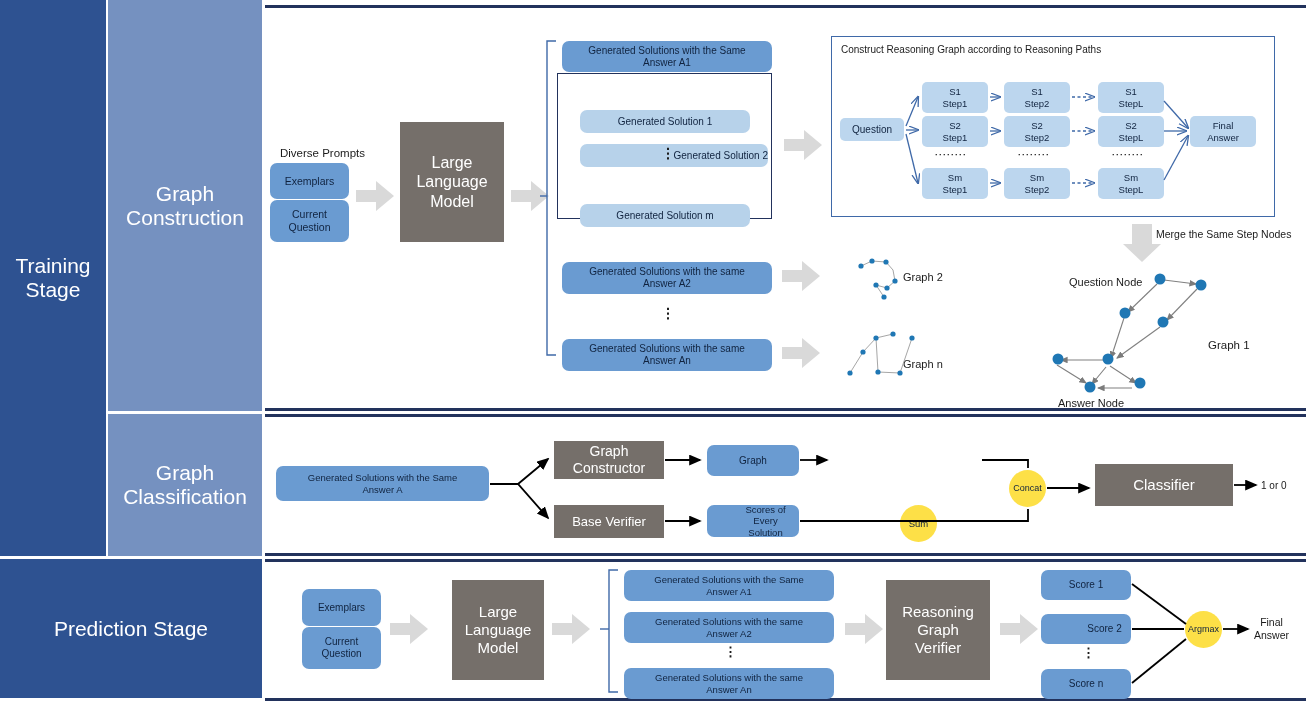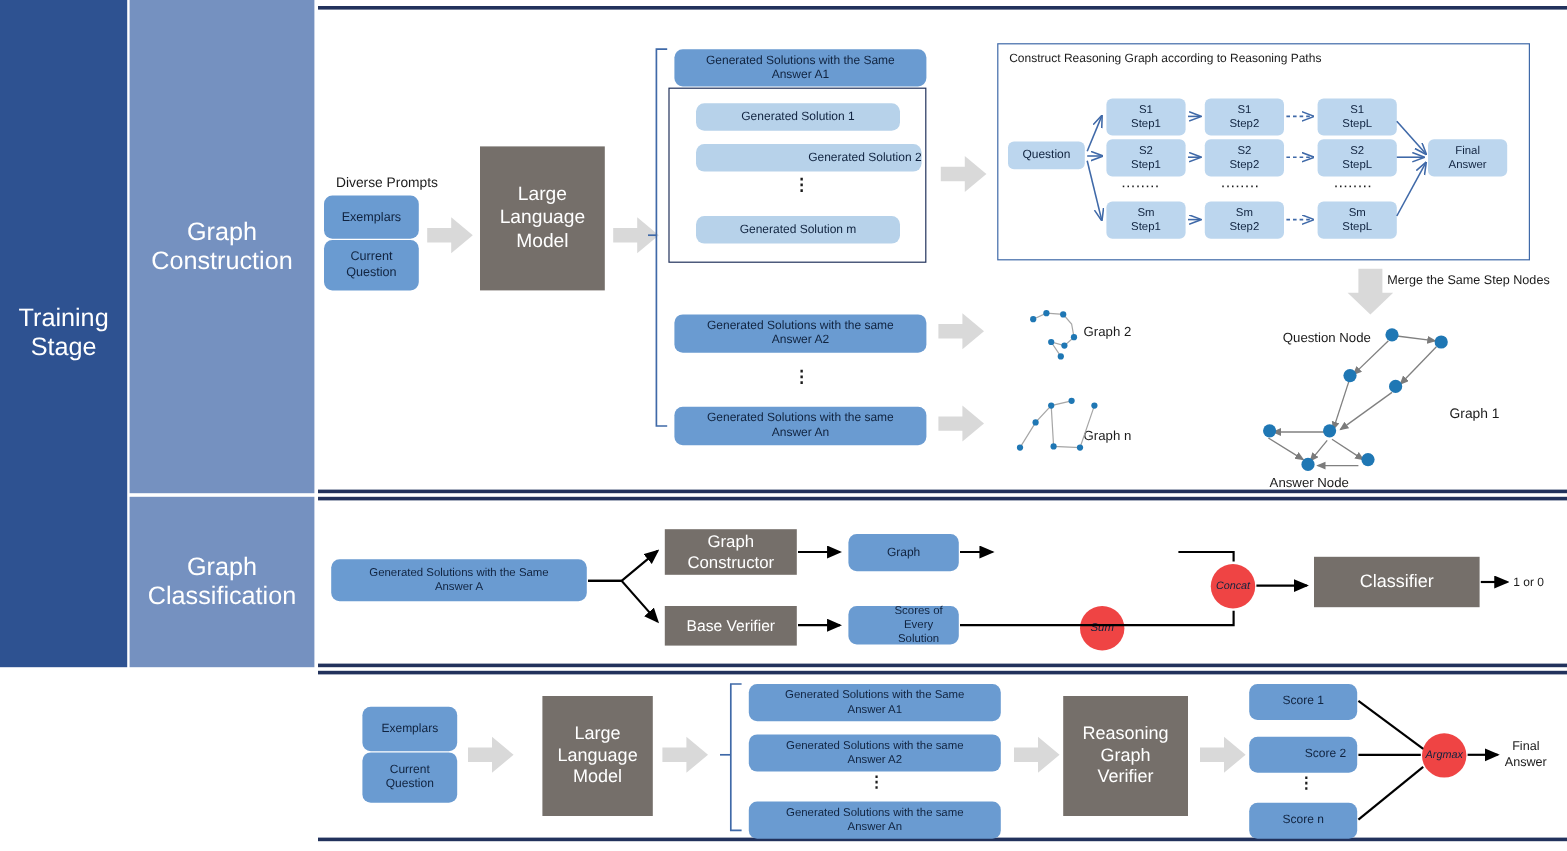--- a/index.html
+++ b/index.html
@@ -13,24 +13,24 @@
   .stage-mid{background:#7591c0;}
 
   
   .panel{position:absolute;box-sizing:border-box;background:#ffffff;
     border-top:3px solid #22325c;border-bottom:3px solid #22325c;}
 
   
   .box{position:absolute;box-sizing:border-box;display:flex;align-items:center;
     justify-content:center;text-align:center;line-height:1.2;}
   .blue{background:#6a9bd1;color:#10233f;border-radius:7px;}
-  .blue-lite{background:#b7d2ea;color:#10233f;border-radius:7px;}
+  .blue-lite{background:#b7d2ea;color:#10233f;border-radius:7px;margin-top:24px;}
   .blue-pale{background:#bcd6ee;color:#10233f;border-radius:5px;}
   .gray{background:#756f6a;color:#ffffff;}
-  .circle{background:#ef4444;border-radius:50%;color:#10233f;font-style:italic;}
+  .circle{background:#fde047;border-radius:50%;color:#10233f;}
   .txt{position:absolute;color:#1b1b1b;line-height:1.25;}
   .framebox{position:absolute;box-sizing:border-box;border:1.6px solid #22325c;background:#fff;}
   .framebox-lite{position:absolute;box-sizing:border-box;border:1.3px solid #3f69a8;background:#fff;}
 
   svg{position:absolute;left:0;top:0;overflow:visible;pointer-events:none;}
 </style>
 </head>
 <body>
 
 <div id="page">
@@ -49,20 +49,23 @@
     </div>
   </div>
 
   <div class="stage-block stage-mid" style="left:108px;top:414px;width:154px;height:142px;font-size:21px;">
     <div>
       <div>Graph</div>
       <div>Classification</div>
     </div>
   </div>
 
+  <div class="stage-block stage-dark" style="left:0px;top:559px;width:262px;height:139px;font-size:21px;">
+    <div>Prediction Stage</div>
+  </div>
 
   <div class="panel" style="left:265px;top:5px;width:1041px;height:406px;">
   </div>
 
   <div class="txt" style="left:267px;top:146px;font-size:11.5px;padding-left:13px;">Diverse Prompts</div>
 
   <div class="box blue" style="left:270px;top:163px;width:79px;height:36px;font-size:10.5px;">
     <span>Exemplars</span>
   </div>
   <div class="box blue" style="left:270px;top:200px;width:79px;height:42px;font-size:10.5px;">

